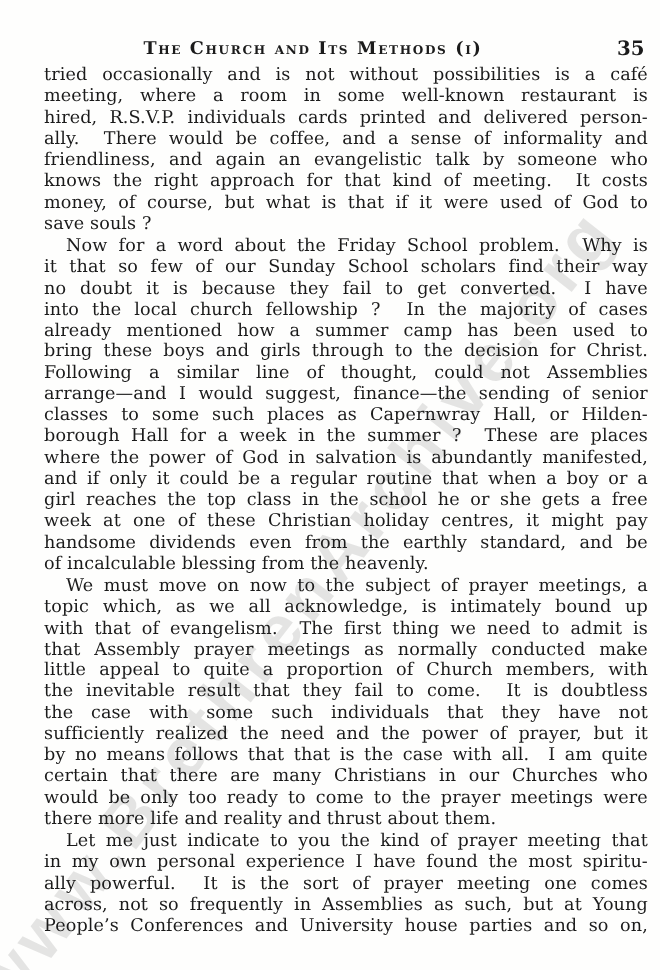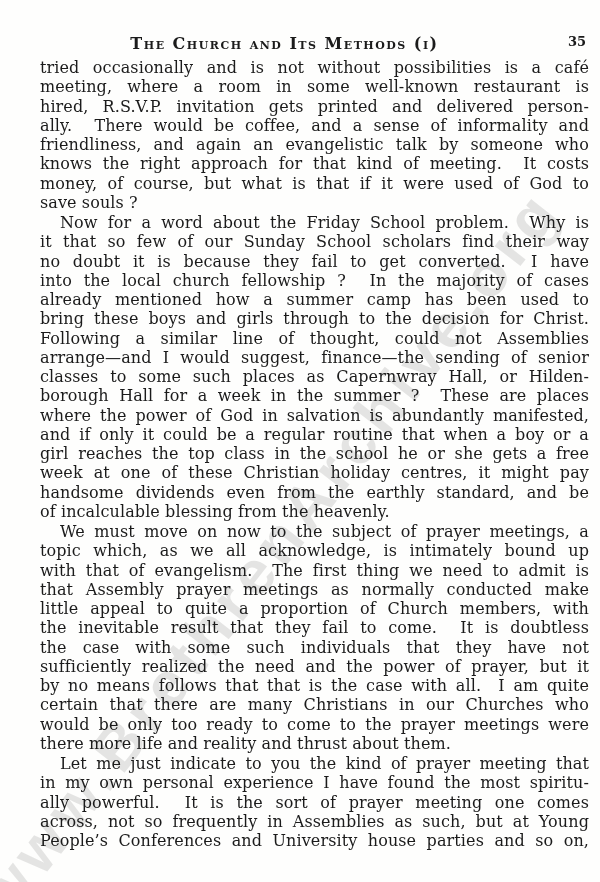--- a/index.html
+++ b/index.html
@@ -48,21 +48,21 @@
     font-size: 16px;
     letter-spacing: 1.5px;
     
     padding-right: 60px;
   }
   .page-number {
     position: absolute;
     right: 4px;
     top: 0;
     font-weight: bold;
-    font-size: 13px;
+    font-size: 18px;
   }
   .body-text {
     position: absolute;
     left: 39px;
     top: 57px;
     width: 551px;
     z-index: 1;
     font-size: 16px;
   }
   .paragraph { margin: 1px; }
@@ -86,21 +86,21 @@
 
   <div class="page-header">
     <span class="running-title">The Church and Its Methods (i)</span>
     <span class="page-number">35</span>
   </div>
 
   <div class="body-text">
       <div class="paragraph">
         <div class="line">tried occasionally and is not without possibilities is a café</div>
         <div class="line">meeting, where a room in some well-known restaurant is</div>
-        <div class="line">hired, R.S.V.P. invitation gets printed and delivered person-</div>
+        <div class="line">hired, R.S.V.P. individuals cards printed and delivered person-</div>
         <div class="line">ally.  There would be coffee, and a sense of informality and</div>
         <div class="line">friendliness, and again an evangelistic talk by someone who</div>
         <div class="line">knows the right approach for that kind of meeting.  It costs</div>
         <div class="line">money, of course, but what is that if it were used of God to</div>
         <div class="line last">save souls ?</div>
       </div>
       <div class="paragraph">
         <div class="line indent">Now for a word about the Friday School problem.  Why is</div>
         <div class="line">it that so few of our Sunday School scholars find their way</div>
         <div class="line">no doubt it is because they fail to get converted.  I have</div>

